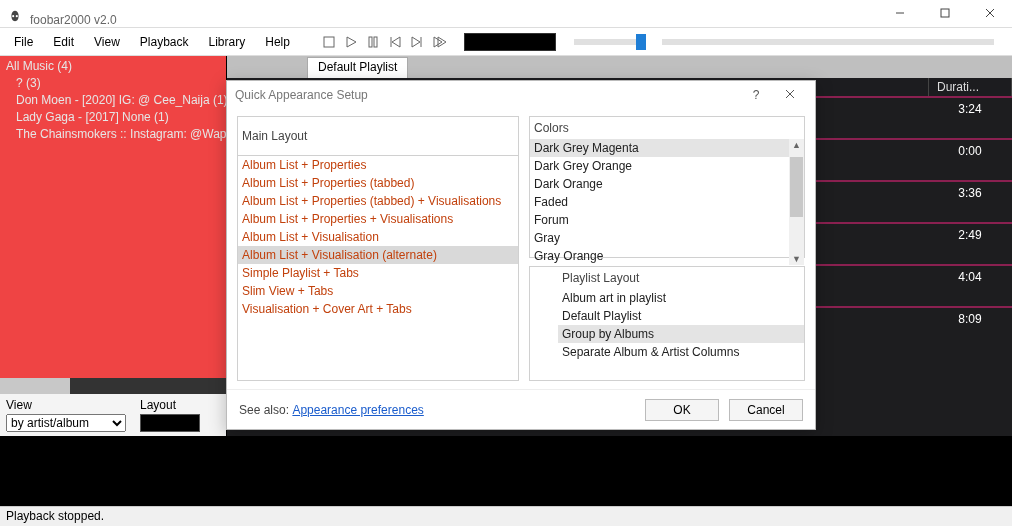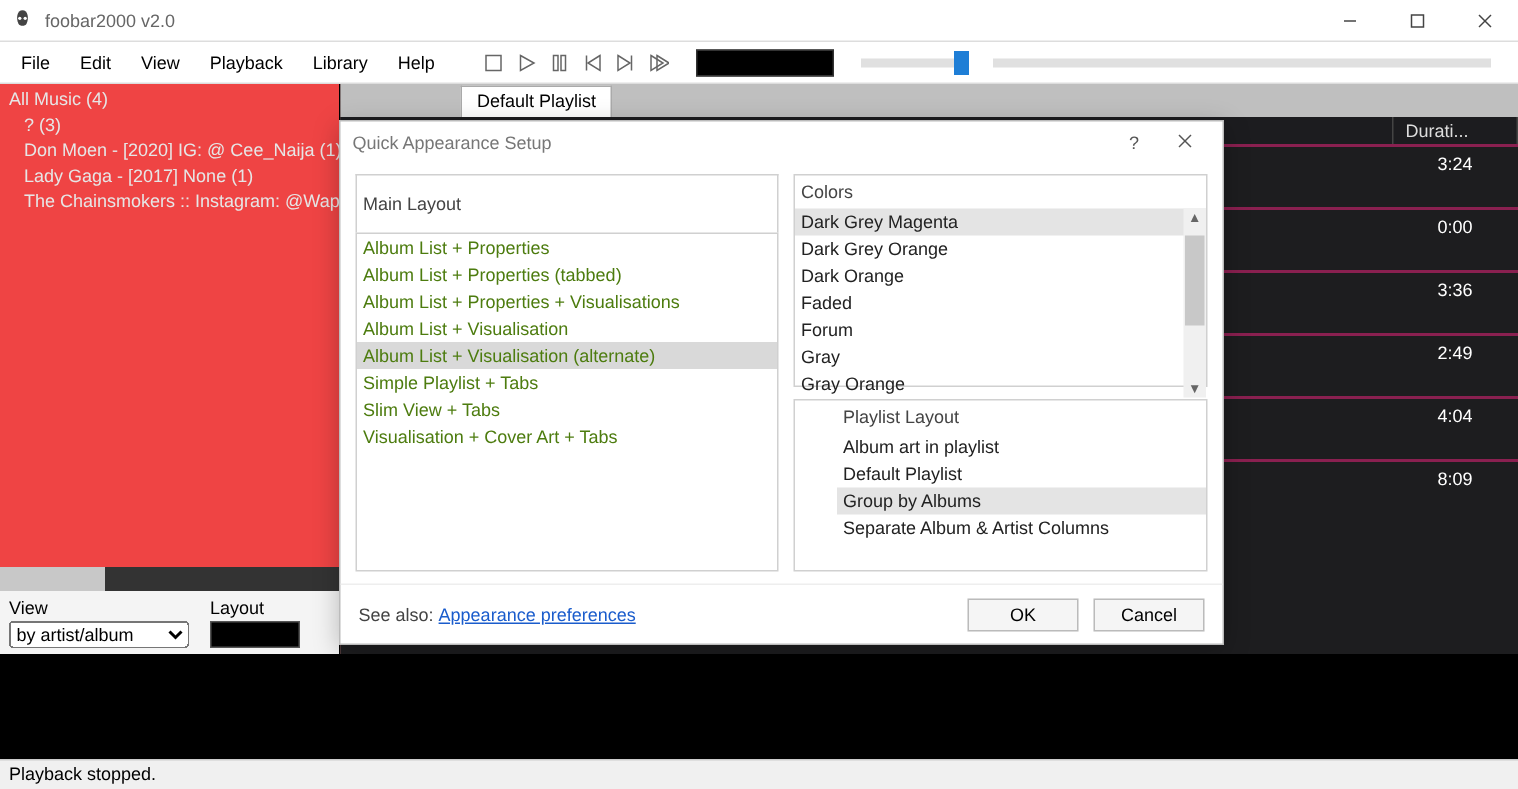--- a/index.html
+++ b/index.html
@@ -1,17 +1,17 @@
 <!DOCTYPE html>
 <html><head>
 <meta charset="utf-8">
 <style>
   * { box-sizing: border-box; margin: 0; padding: 0; font-family: "Segoe UI", Tahoma, sans-serif; font-size: 12px; }
   html, body { width: 1012px; height: 526px; background: #fff; overflow: hidden; }
-  .titlebar { height: 28px; display: flex; align-items: center; border-bottom: 1px solid #ddd; }
+  .titlebar { height: 28px; display: flex; align-items: flex-end; border-bottom: 1px solid #ddd; }
   .titlebar .icon { width: 18px; height: 18px; margin: 0 6px; }
   .titlebar .title { flex: 0 0 auto; color: #666; }
   .titlebar .spacer { flex: 1; }
   .winbtns { display: flex; }
   .winbtn { width: 45px; height: 28px; display: flex; align-items: center; justify-content: center; color: #555; }
   .menubar { height: 28px; display: flex; align-items: center; padding: 0 4px; border-bottom: 1px solid #ddd; }
   .menubar .menu { padding: 2px 10px; color: #000; }
   .tbbtn { width: 18px; height: 18px; margin: 0 2px; display: flex; align-items: center; justify-content: center; }
   .tbbtn svg { width: 14px; height: 14px; }
   .toolbar-section { display:flex; align-items:center; margin-left:18px; }
@@ -44,21 +44,21 @@
   .status { height:20px; background:#f0f0f0; color:#000; padding:2px 6px; border-top:1px solid #ccc;}
   
   .dialog { position:absolute; left:226px; top:80px; width:590px; height:350px; background:#fff; border:1px solid #bbb; box-shadow:0 4px 16px rgba(0,0,0,.25); display:flex; flex-direction:column; z-index:10;}
   .dlgtitle { height:27px; display:flex; align-items:center; padding:0 8px; color:#777; }
   .dlgtitle .sp { flex:1; }
   .dlgtitle .help, .dlgtitle .close { width:34px; text-align:center; color:#555; }
   .dlgbody { flex:1; display:flex; padding:8px 10px; gap:10px; }
   .panel-left { width: 282px; display:flex; flex-direction:column; }
   .panel-left .hdr { padding:12px 4px; color:#444; border:1px solid #d0d0d0; border-bottom:none; }
   .list { flex:1; border:1px solid #d0d0d0; overflow:hidden; }
-  .list .li { padding:2px 4px; color:#4d7c0f; white-space:nowrap; }
+  .list .li { padding:2px 4px; color:#c2410c; white-space:nowrap; }
   .list .li.sel { background:#d9d9d9; }
   .panel-right { flex:1; display:flex; flex-direction:column; gap:8px; }
   .colbox, .plbox { border:1px solid #d0d0d0; display:flex; flex-direction:column; }
   .colbox .hdr, .plbox .hdr { padding:4px 4px; color:#444; }
   .cols { flex:1; position:relative; }
   .cols .li { padding:2px 4px; color:#222; }
   .cols .li.top { background:#e4e4e4; }
   .vscroll { position:absolute; right:0; top:0; bottom:0; width:15px; background:#f0f0f0; }
   .vscroll .thumb { position:absolute; top:18px; right:1px; width:13px; height:60px; background:#c8c8c8; }
   .vscroll .arrow { position:absolute; left:3px; color:#666; font-size:9px;}
@@ -220,20 +220,21 @@
           <line x1="9" y1="1" x2="1" y2="9" stroke="#555"></line>
         </svg>
     </span>
   </div>
   <div class="dlgbody">
     <div class="panel-left">
       <div class="hdr">Main Layout</div>
       <div class="list">
         <div class="li">Album List + Properties</div>
         <div class="li">Album List + Properties (tabbed)</div>
+        <div class="li">Album List + Properties (tabbed) + Visualisations</div>
         <div class="li">Album List + Properties + Visualisations</div>
         <div class="li">Album List + Visualisation</div>
         <div class="li sel">Album List + Visualisation (alternate)</div>
         <div class="li">Simple Playlist + Tabs</div>
         <div class="li">Slim View + Tabs</div>
         <div class="li">Visualisation + Cover Art + Tabs</div>
       </div>
     </div>
     <div class="panel-right">
       <div class="colbox" style="height:142px;">

